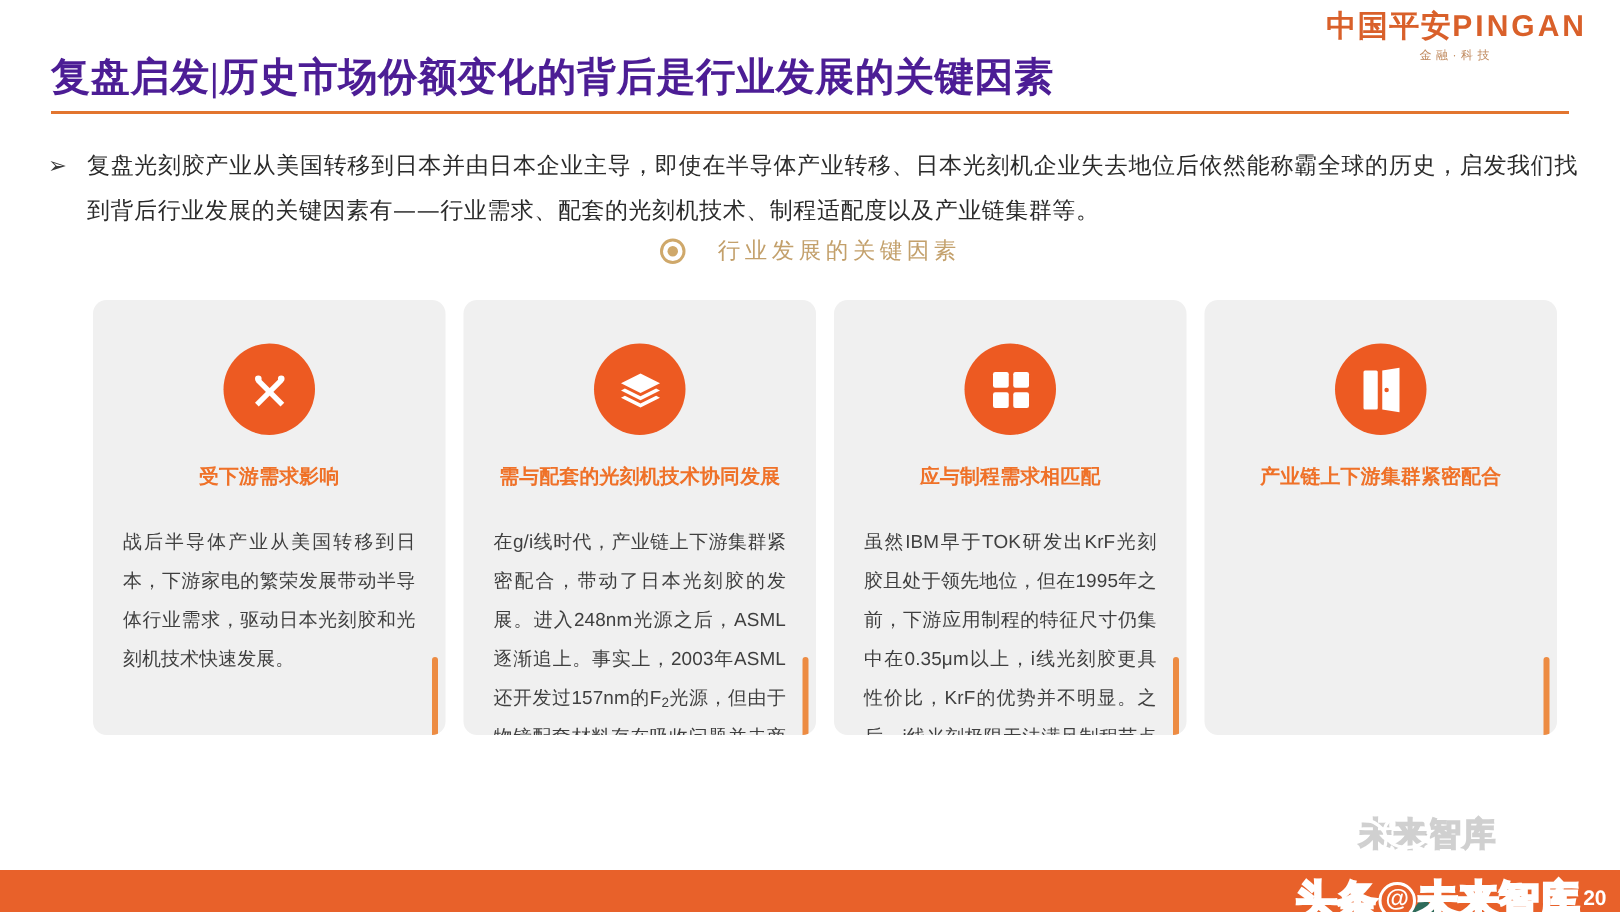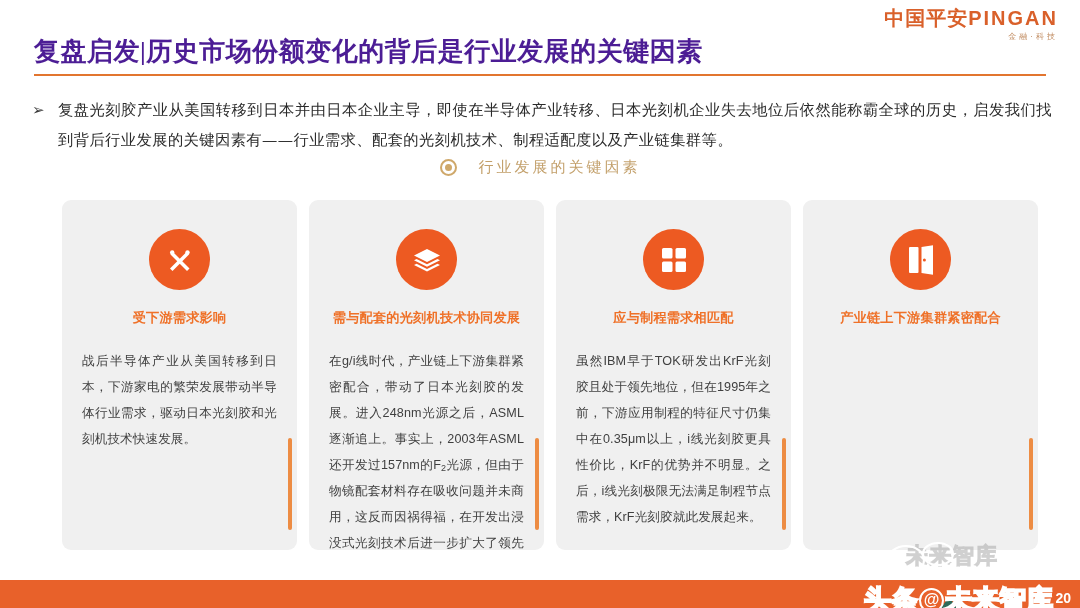--- a/index.html
+++ b/index.html
@@ -6,21 +6,21 @@
   html,body { width:1080px; height:608px; overflow:hidden; }
   body {
     font-family:"Liberation Sans", sans-serif;
     background:#ffffff;
     position:relative;
   }
 
   
   .logo-area {
     position:absolute; top:8px; right:22px;
-    text-align:right; line-height:1;
+    text-align:center; line-height:1;
   }
   .logo-main {
     font-size:20px; font-weight:bold; color:#d9602a;
     letter-spacing:1px; white-space:nowrap;
   }
   .logo-main .en { letter-spacing:2px; }
   .logo-sub {
     margin-top:5px; font-size:8px; color:#c08a5e; letter-spacing:3px;
   }
 
@@ -70,21 +70,21 @@
     background:#cfa86a;
   }
   .section-label-text {
     font-family:"DejaVu Serif", serif;
     font-size:15px; color:#c3a06b; letter-spacing:3px;
   }
 
   
   .cards {
     position:absolute; top:200px; left:62px; right:42px;
-    height:350px;
+    height:290px;
     display:flex; gap:12px;
   }
   .card {
     flex:1 1 0; position:relative;
     background:#f0f0f0;
     border-radius:9px;
     padding:29px 20px 14px 20px;
     overflow:hidden;
   }
   .card-accent {

